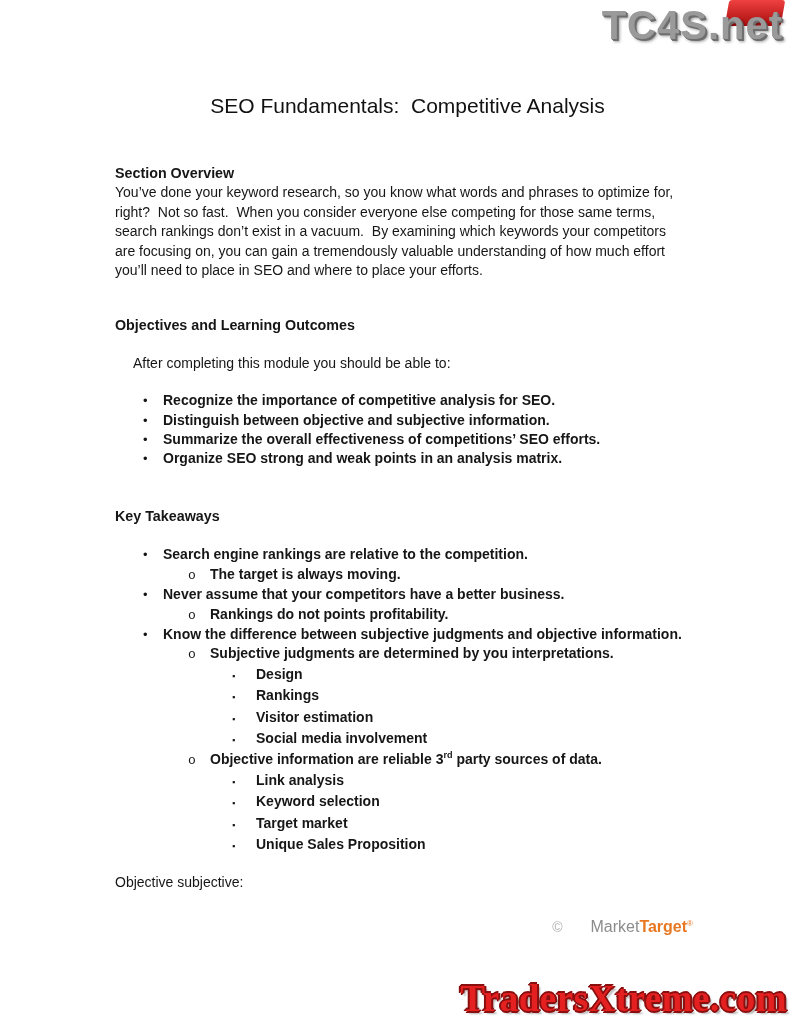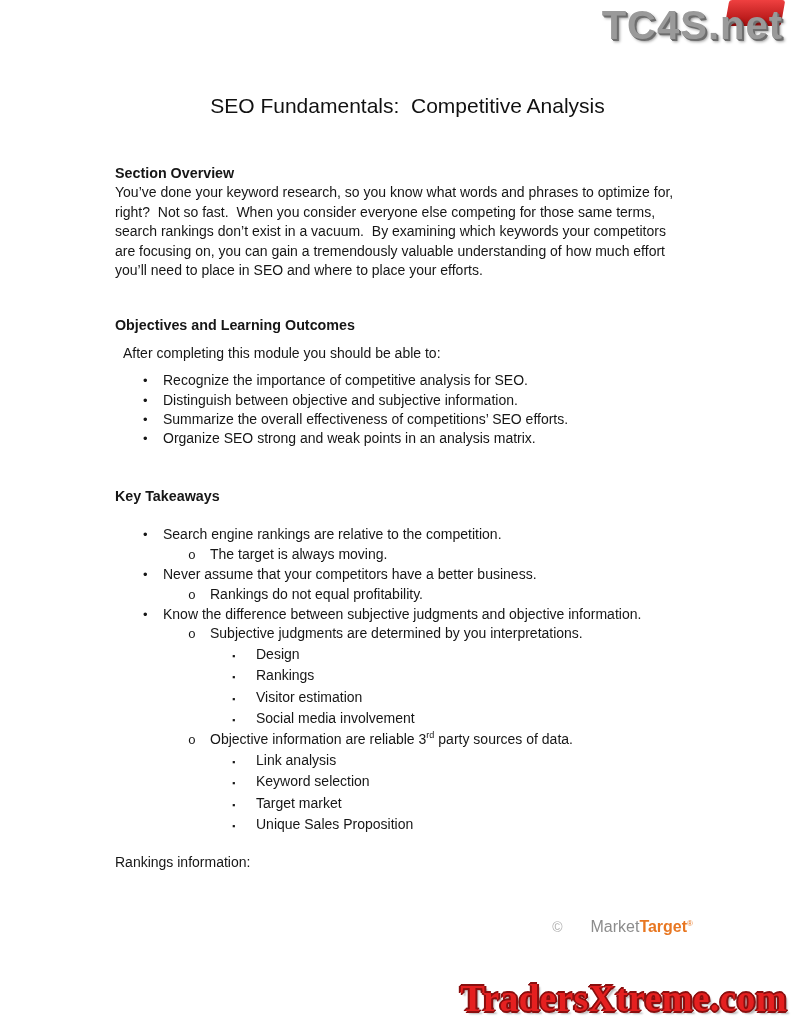--- a/index.html
+++ b/index.html
@@ -36,29 +36,29 @@
   }
   .subtitle { margin-top: 4px; text-align: center; font-size: 15px; line-height: 20px; }
 
   
   .content { margin: 0 113px 0 115px; font-size: 14px; line-height: 19.4px; }
   .content h3 { font-size: 14.3px; font-weight: bold; margin: 0; line-height: 19.4px; }
   .h-overview { margin-top: 44px !important; }
   .h-objectives { margin-top: 36px !important; }
   .h-takeaways { margin-top: 38px !important; }
   .body-par { margin: 0; white-space: pre-wrap; }
-  .intro { margin: 8px; }
+  .intro { margin: 18px; }
 
   
   .list { margin: 0; }
   .objectives-list { margin-top: 0; }
   .takeaways-list { margin-top: 19px; }
   .closing { margin-top: 17px; }
   .li { display: flex; align-items: baseline; line-height: 19.4px; }
-  .li .t { white-space: nowrap; }
+  .li .t { white-space: nowrap; font-weight: bold; }
   .m { flex: none; }
   .l1 .m { margin-left: 28px; width: 20px; font-size: 13px; }
   .l2 .m { margin-left: 73px; width: 22px; font-size: 13px; font-family: "Liberation Mono", monospace; }
   .l3 .m { margin-left: 117px; width: 24px; font-size: 9px; }
   sup { font-size: 0.65em; vertical-align: super; line-height: 0; }
 
   
   .dlsub {
     position: absolute; left: 253px; top: 480px; z-index: 5;
     font-family: "Liberation Serif", serif; font-weight: bold;
@@ -135,21 +135,21 @@
         <span class="m">o</span>
         <span class="t">The target is always moving.</span>
       </div>
 
       <div class="li l1">
         <span class="m">•</span>
         <span class="t">Never assume that your competitors have a better business.</span>
       </div>
       <div class="li l2">
         <span class="m">o</span>
-        <span class="t">Rankings do not equal profitability.</span>
+        <span class="t">Rankings do not points profitability.</span>
       </div>
 
       <div class="li l1">
         <span class="m">•</span>
         <span class="t">Know the difference between subjective judgments and objective information.</span>
       </div>
       <div class="li l2">
         <span class="m">o</span>
         <span class="t">Subjective judgments are determined by you interpretations.</span>
       </div>
@@ -185,21 +185,21 @@
       <div class="li l3">
         <span class="m">▪</span>
         <span class="t">Target market</span>
       </div>
       <div class="li l3">
         <span class="m">▪</span>
         <span class="t">Unique Sales Proposition</span>
       </div>
     </div>
 
-    <p class="closing">Rankings information:</p>
+    <p class="closing">Objective subjective:</p>
   </div>
 
 
   <div class="mm">
     <span class="c">©</span><span class="market">Market</span><span class="motive">Target</span><span class="mark">®</span>
   </div>
 
   <div class="traders">TradersXtreme.com</div>
 
 </div>

